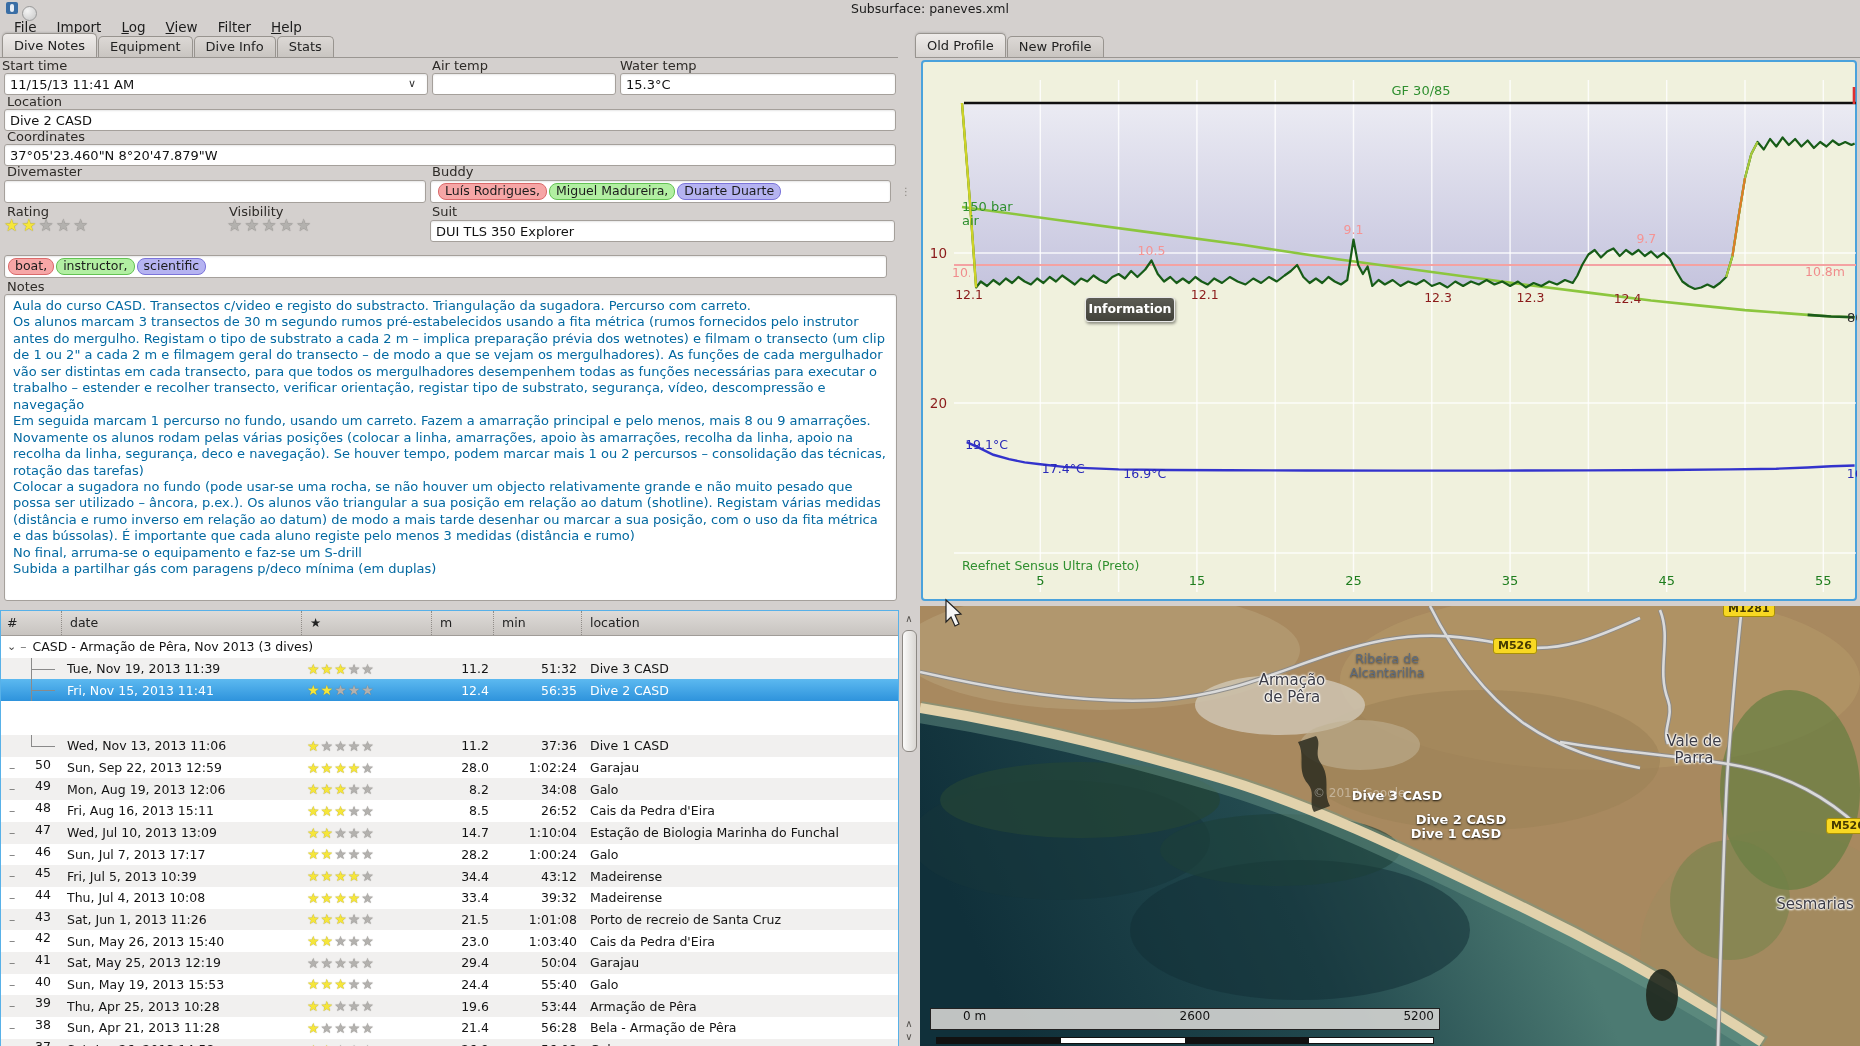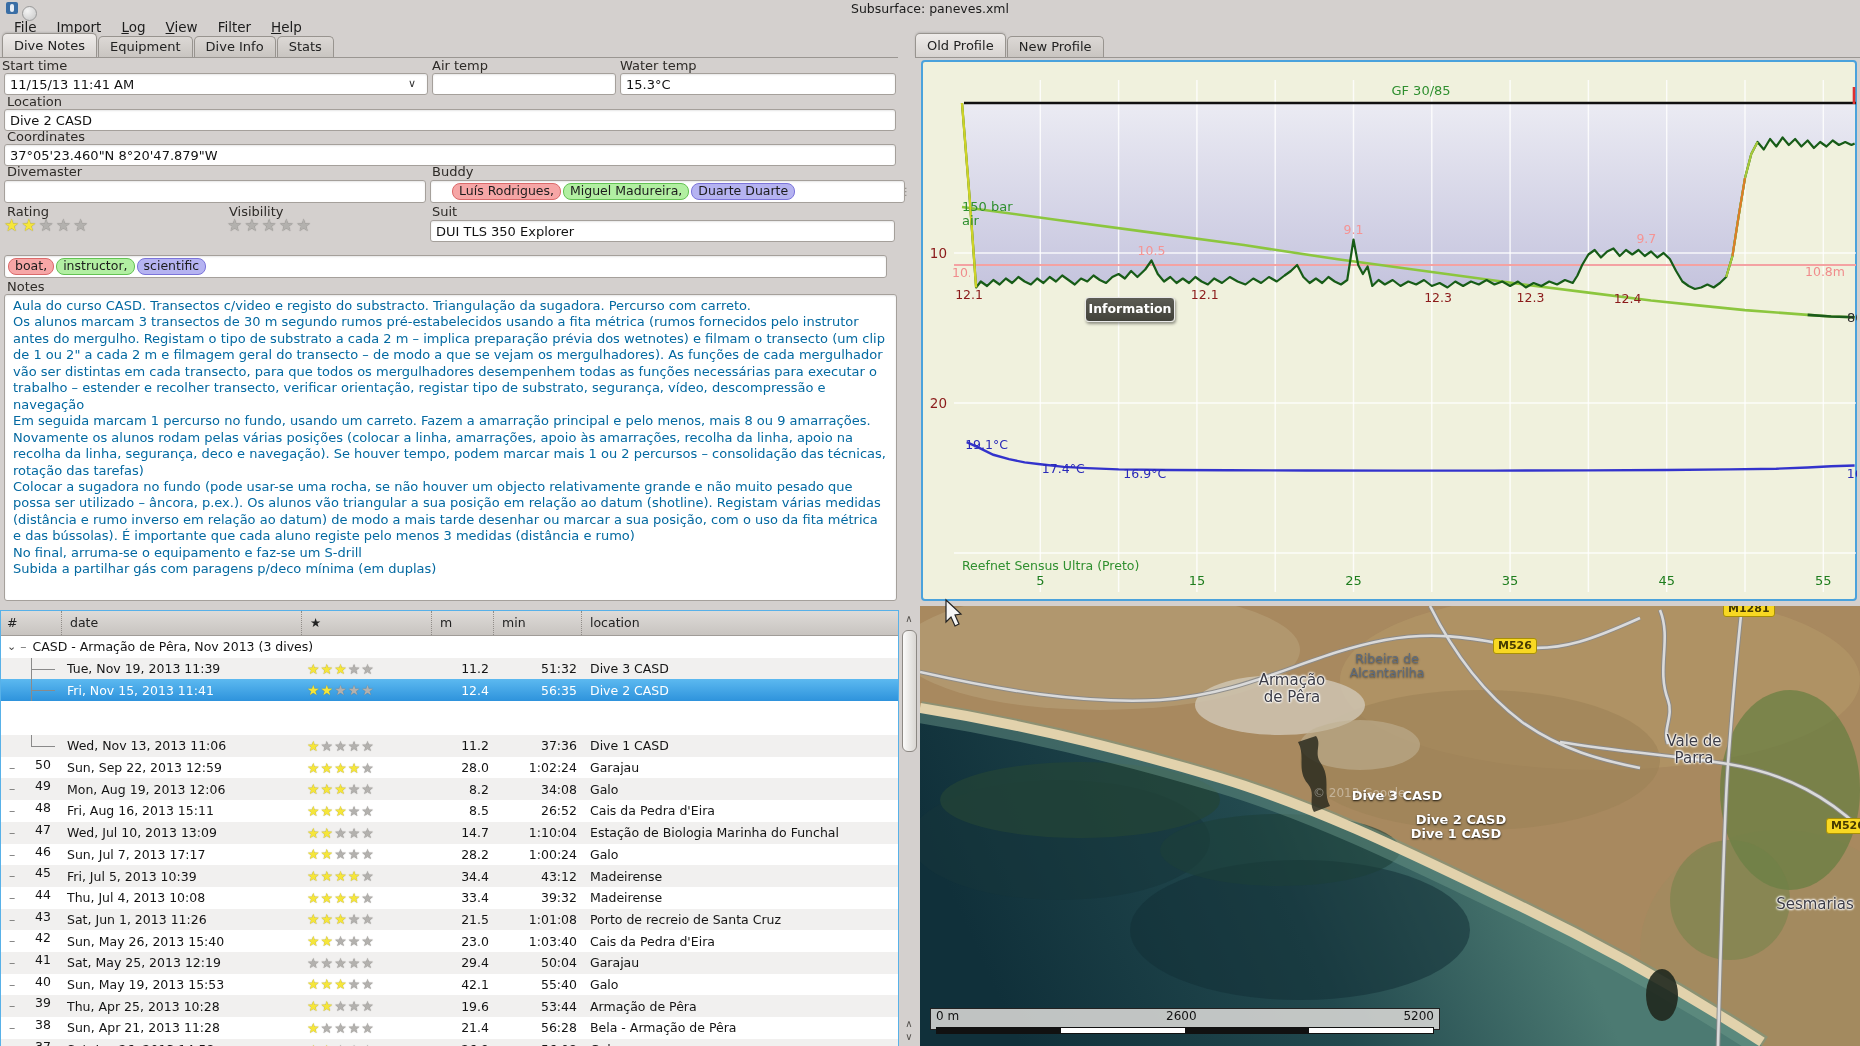--- a/index.html
+++ b/index.html
@@ -67,21 +67,21 @@
   #sb-thumb{position:absolute;left:3px;top:20px;width:13px;height:120px;border:1px solid #8d8984;border-radius:6px;background:linear-gradient(90deg,#fbfbfa,#d9d6d2);}
   
   #map{left:920px;top:606px;width:940px;height:440px;overflow:hidden;background:#a8885e;}
   .map-label{position:absolute;text-align:center;white-space:pre-line;}
   .place{font-size:15px;color:#3c3c46;font-weight:500;text-shadow:0 1px 2px #fff,0 -1px 2px #fff,1px 0 2px #fff,-1px 0 2px #fff;line-height:17px;}
   .water{font-size:12.5px;color:#5d6b7d;text-shadow:0 1px 2px rgba(20,20,20,.7);line-height:14px;}
   .divesite{font-size:13px;color:#fff;font-weight:bold;text-shadow:0 1px 2px rgba(0,0,0,.85);line-height:14px;}
   .roadsign{position:absolute;background:#f8d822;border:1px solid #a88f07;border-radius:3px;color:#463a02;font-size:11px;font-weight:bold;padding:0 4px;height:14px;line-height:14px;}
   .copyright{position:absolute;color:rgba(255,255,255,.38);font-size:12px;margin-left:18px;}
   #scalebar{position:absolute;left:10px;top:402px;width:510px;height:22px;background:rgba(212,212,210,.9);border:1px solid #222;box-sizing:border-box;}
-  #scalebar .lbls{display:flex;justify-content:space-between;font-size:12px;color:#111;padding:0 5px;height:18px;line-height:14px;}
+  #scalebar .lbls{display:flex;justify-content:space-between;font-size:12px;color:#111;padding:0 5px;height:28px;line-height:14px;margin-left:27px;}
   #scalebar .bar{display:flex;height:5px;margin:0 5px;border:1px solid #111;}
   #scalebar .bar div{flex:1;}
   .seg-b{background:#111;} .seg-w{background:#fff;}
   svg text{font-family:"DejaVu Sans",sans-serif;}
 </style>
 </head>
 <body>
 
 <div id="win">
 
@@ -123,21 +123,21 @@
 
   <div class="abs lbl" style="left:7px;top:94px;">Location</div>
   <input class="inp" style="left: 4px; top: 109px; width: 880px;" value="Dive 2 CASD">
 
   <div class="abs lbl" style="left:7px;top:129px;">Coordinates</div>
   <input class="inp" style="left: 4px; top: 144px; width: 880px;" value="37°05'23.460&quot;N 8°20'47.879&quot;W">
 
   <div class="abs lbl" style="left:7px;top:164px;">Divemaster</div>
   <input class="inp" style="left: 4px; top: 180px; width: 410px; height: 19px;" value="">
   <div class="abs lbl" style="left:432px;top:164px;">Buddy</div>
-  <div class="box" id="buddy-box" style="left:430px;top:180px;width:453px;height:21px;padding-left:20px;overflow:hidden;white-space:nowrap;"><span class="chip red">Luís Rodrigues,</span><span class="chip green">Miguel Madureira,</span><span class="chip blue">Duarte Duarte</span></div>
+  <div class="box" id="buddy-box" style="left:430px;top:180px;width:453px;height:21px;padding-left:6px;overflow:hidden;white-space:nowrap;"><span class="chip red">Luís Rodrigues,</span><span class="chip green">Miguel Madureira,</span><span class="chip blue">Duarte Duarte</span></div>
 
   <div class="abs lbl" style="left:7px;top:204px;">Rating</div>
   <div class="abs stars" id="rating-stars" style="left:4px;top:217px;"><span class="st-f">★</span><span class="st-f">★</span><span class="st-e">★</span><span class="st-e">★</span><span class="st-e">★</span></div>
   <div class="abs lbl" style="left:229px;top:204px;">Visibility</div>
   <div class="abs stars" id="vis-stars" style="left:227px;top:217px;"><span class="st-e">★</span><span class="st-e">★</span><span class="st-e">★</span><span class="st-e">★</span><span class="st-e">★</span></div>
   <div class="abs lbl" style="left:432px;top:204px;">Suit</div>
   <input class="inp" style="left: 430px; top: 220px; width: 453px;" value="DUI TLS 350 Explorer">
 
   <div class="abs lbl" style="left:7px;top:256px;">Tags</div>
   <div class="box" id="tags-box" style="left:4px;top:255px;width:879px;height:21px;padding-left:2px;overflow:hidden;white-space:nowrap;"><span class="chip red">boat,</span><span class="chip green">instructor,</span><span class="chip blue">scientific</span></div>
@@ -344,21 +344,21 @@
           <div class="cell c-date">Sat, May 25, 2013 12:19</div>
           <div class="cell c-stars"><span class="st-e">★</span><span class="st-e">★</span><span class="st-e">★</span><span class="st-e">★</span><span class="st-e">★</span></div>
           <div class="cell c-m">29.4</div>
           <div class="cell c-min">50:04</div>
           <div class="cell c-loc">Garajau</div>
         </div>
         <div class="row" style="background: rgb(255, 255, 255);">
           <div class="cell c-num"><span class="dash">–</span>40</div>
           <div class="cell c-date">Sun, May 19, 2013 15:53</div>
           <div class="cell c-stars"><span class="st-f">★</span><span class="st-f">★</span><span class="st-f">★</span><span class="st-e">★</span><span class="st-e">★</span></div>
-          <div class="cell c-m">42.1</div>
+          <div class="cell c-m">24.4</div>
           <div class="cell c-min">55:40</div>
           <div class="cell c-loc">Galo</div>
         </div>
         <div class="row" style="background: rgb(241, 240, 239);">
           <div class="cell c-num"><span class="dash">–</span>39</div>
           <div class="cell c-date">Thu, Apr 25, 2013 10:28</div>
           <div class="cell c-stars"><span class="st-f">★</span><span class="st-f">★</span><span class="st-e">★</span><span class="st-e">★</span><span class="st-e">★</span></div>
           <div class="cell c-m">19.6</div>
           <div class="cell c-min">53:44</div>
           <div class="cell c-loc">Armação de Pêra</div>

